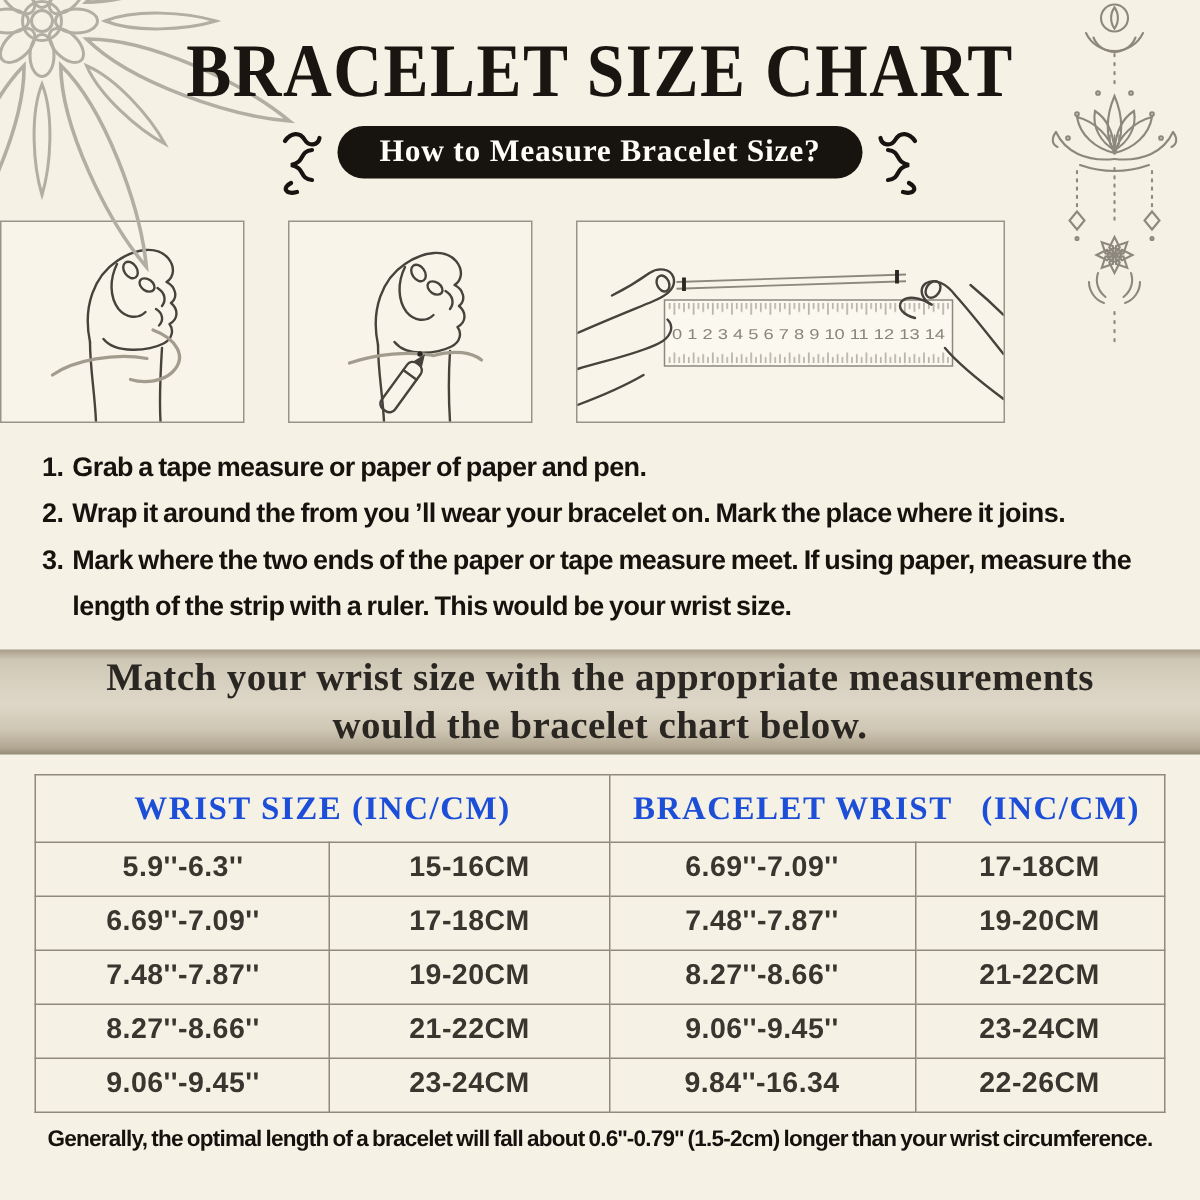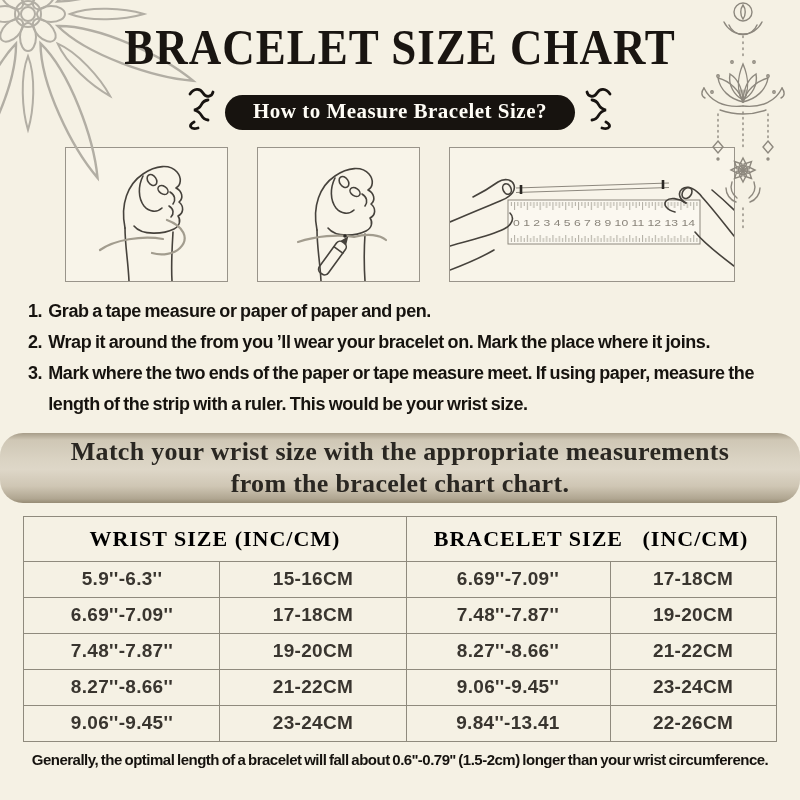--- a/index.html
+++ b/index.html
@@ -27,36 +27,36 @@
     letter-spacing:1px;
     transform:scaleY(1.12);
     transform-origin:top center;
     color:#191511;
     position:relative; z-index:2;
   }
 
   
   .badge-row {
     margin-top:14px;
-    display:flex; align-items:flex-end; justify-content:center; gap:10px;
+    display:flex; align-items:flex-start; justify-content:center; gap:10px;
     position:relative; z-index:2;
   }
   .pill {
     background:#17130f; color:#fffdf6;
     font-family:"Liberation Serif", serif; font-weight:bold;
     font-size:21px; letter-spacing:0.5px;
     padding:4px 28px 6px; border-radius:18px;
     white-space:nowrap;
   }
   .flourish { flex:0 0 auto; }
 
   
   .boxes {
     margin-top:17px;
-    display:flex; justify-content:center; gap:29px;
+    display:flex; gap:29px;
   }
   .ill-box {
     border:1px solid #99948a;
     background:#f8f4e9;
     height:135px;
   }
   .ill-box.small { width:163px; }
   .ill-box.wide  { width:286px; }
   .ill-box svg { display:block; }
 
@@ -69,42 +69,41 @@
   }
   .step .num { flex:0 0 auto; }
 
   
   .banner {
     margin-top:13px;
     width:800px; height:70px;
     background:linear-gradient(180deg,#a79d89 0%,#cfc7b5 10%,#dad3c3 38%,#ded7c8 52%,#cfc6b4 76%,#b0a691 94%,#968b75 100%);
     display:flex; flex-direction:column; align-items:center; justify-content:center;
     text-align:center;
-    border-radius:23px;
   }
   .banner-line {
     font-family:"Liberation Serif", serif;
     font-weight:bold; font-size:26px; line-height:1.23;
     color:#2a2722; letter-spacing:0.3px;
   }
 
   
   table.size-table {
     width:752px; margin:13px auto 0;
     border-collapse:collapse; table-layout:fixed;
   }
   .size-table th, .size-table td {
     border:1px solid #8f8a7d;
     text-align:center; vertical-align:middle;
   }
   .size-table th {
     height:45px;
     font-family:"Liberation Serif", serif;
     font-weight:bold; font-size:22px; letter-spacing:1px;
-    color:#000000; white-space:pre;
+    color:#1d4ed8; white-space:pre;
   }
   .size-table td {
     height:36px;
     font-size:19px; font-weight:bold; letter-spacing:0.3px;
     color:#39352f;
   }
 
   
   .note {
     margin-top:9px; text-align:center;
@@ -349,34 +348,34 @@
       <span>Wrap it around the from you ’ll wear your bracelet on. Mark the place where it joins.</span>
     </li>
     <li class="step">
       <span class="num">3.</span>
       <span>Mark where the two ends of the paper or tape measure meet. If using paper, measure the length of the strip with a ruler. This would be your wrist size.</span>
     </li>
   </ol>
 
   <div class="banner">
     <div class="banner-line">Match your wrist size with the appropriate measurements</div>
-    <div class="banner-line">from the bracelet chart chart.</div>
+    <div class="banner-line">would the bracelet chart below.</div>
   </div>
 
   <table class="size-table">
     <colgroup>
       <col style="width:196px">
         <col style="width:186px">
         <col style="width:204px">
         <col style="width:166px">
     </colgroup>
     <tbody>
         <tr>
       <th colspan="2">WRIST SIZE (INC/CM)</th>
-      <th colspan="2">BRACELET SIZE   (INC/CM)</th>
+      <th colspan="2">BRACELET WRIST   (INC/CM)</th>
     </tr>
     <tr>
       <td>5.9''-6.3''</td>
       <td>15-16CM</td>
       <td>6.69''-7.09''</td>
       <td>17-18CM</td>
     </tr>
     <tr>
       <td>6.69''-7.09''</td>
       <td>17-18CM</td>
@@ -391,21 +390,21 @@
     </tr>
     <tr>
       <td>8.27''-8.66''</td>
       <td>21-22CM</td>
       <td>9.06''-9.45''</td>
       <td>23-24CM</td>
     </tr>
     <tr>
       <td>9.06''-9.45''</td>
       <td>23-24CM</td>
-      <td>9.84''-13.41</td>
+      <td>9.84''-16.34</td>
       <td>22-26CM</td>
     </tr>
   </tbody>
     </table>
 
   <div class="note">Generally, the optimal length of a bracelet will fall about 0.6''-0.79'' (1.5-2cm) longer than your wrist circumference.</div>
 
 </div>
 
 </body></html>

